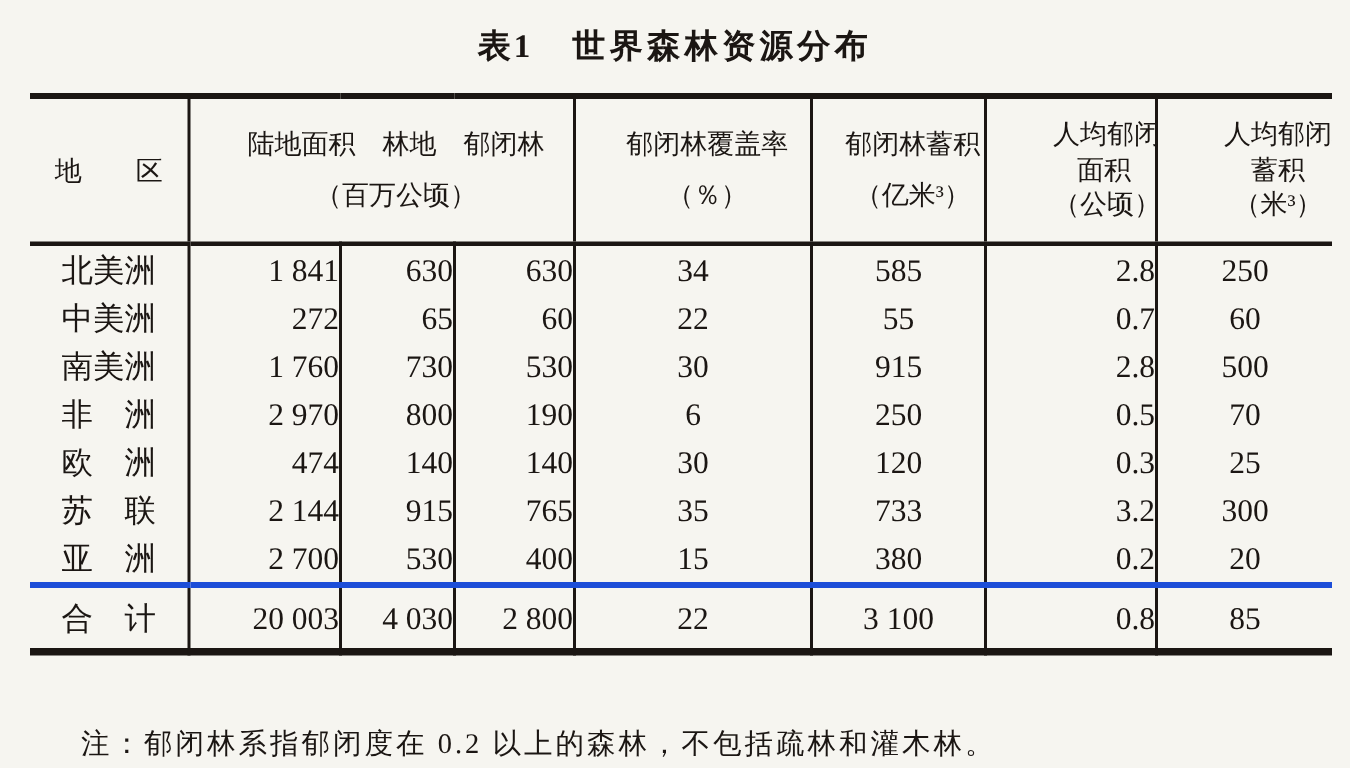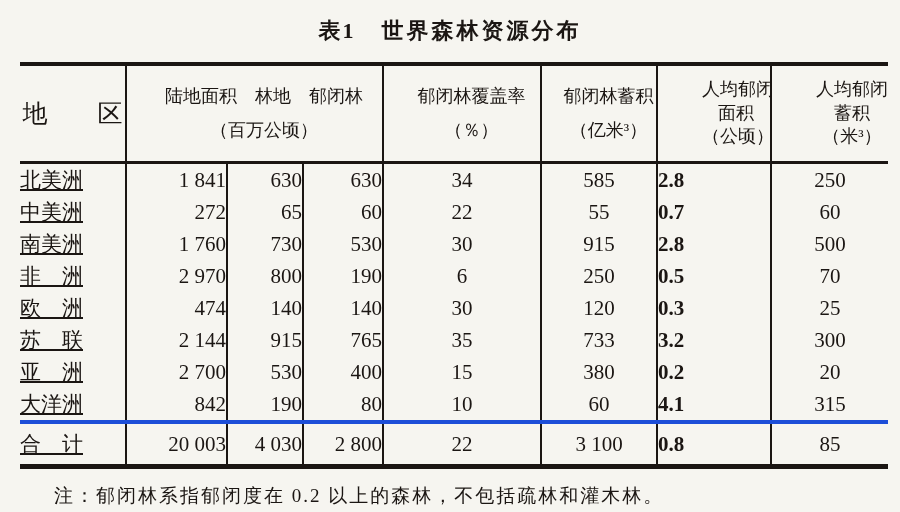--- a/index.html
+++ b/index.html
@@ -26,32 +26,32 @@
   }
   .maintbl th,.maintbl td{padding:0;overflow:hidden;white-space:nowrap;}
   .vr{border-right:2px solid #1b1613;}
 
   thead th{
     height:95px;font-weight:normal;font-size:18px;
     border-bottom:3px solid #1b1613;vertical-align:middle;text-align:center;
   }
   thead .two-line div{line-height:1.85;margin-left:19px;}
   thead .three-line div{line-height:1.3;padding-left:44px;}
-  thead th.h-region{font-size:25px;}
+  thead th.h-region{font-size:18px;}
 
   tbody td{height:32px;font-size:21px;vertical-align:middle;}
   tfoot td{height:40px;font-size:21px;border-top:4px solid #1d4ed8;vertical-align:middle;}
 
-  .c-region{text-align:left;padding-left:12px;text-decoration:underline;}
+  .c-region{text-align:center;padding-left:12px;}
   .r2{text-align:right;padding-right:12px;}
   .r3{text-align:right;padding-right:18px;}
   .r4{text-align:right;padding-right:42px;}
   .c5{text-align:center;padding-right:18px;}
   .c6{text-align:center;padding-right:22px;}
-  .c7{text-align:left;font-weight:bold;}
+  .c7{text-align:right;}
   .c8{text-align:center;}
 
   .note{
     position:absolute;left:54px;top:483px;
     font-size:19px;letter-spacing:2px;white-space:nowrap;
   }
 </style>
 </head>
 <body>
 
@@ -163,30 +163,20 @@
       <tr>
         <td class="c-region vr">亚　洲</td>
         <td class="r2 vr">2 700</td>
         <td class="r3 vr">530</td>
         <td class="r4 vr">400</td>
         <td class="c5 vr">15</td>
         <td class="c6 vr">380</td>
         <td class="c7 vr">0.2</td>
         <td class="c8">20</td>
       </tr>
-      <tr>
-        <td class="c-region vr">大洋洲</td>
-        <td class="r2 vr">842</td>
-        <td class="r3 vr">190</td>
-        <td class="r4 vr">80</td>
-        <td class="c5 vr">10</td>
-        <td class="c6 vr">60</td>
-        <td class="c7 vr">4.1</td>
-        <td class="c8">315</td>
-      </tr>
     </tbody>
     <tfoot>
       <tr>
         <td class="c-region vr">合　计</td>
         <td class="r2 vr">20 003</td>
         <td class="r3 vr">4 030</td>
         <td class="r4 vr">2 800</td>
         <td class="c5 vr">22</td>
         <td class="c6 vr">3 100</td>
         <td class="c7 vr">0.8</td>

